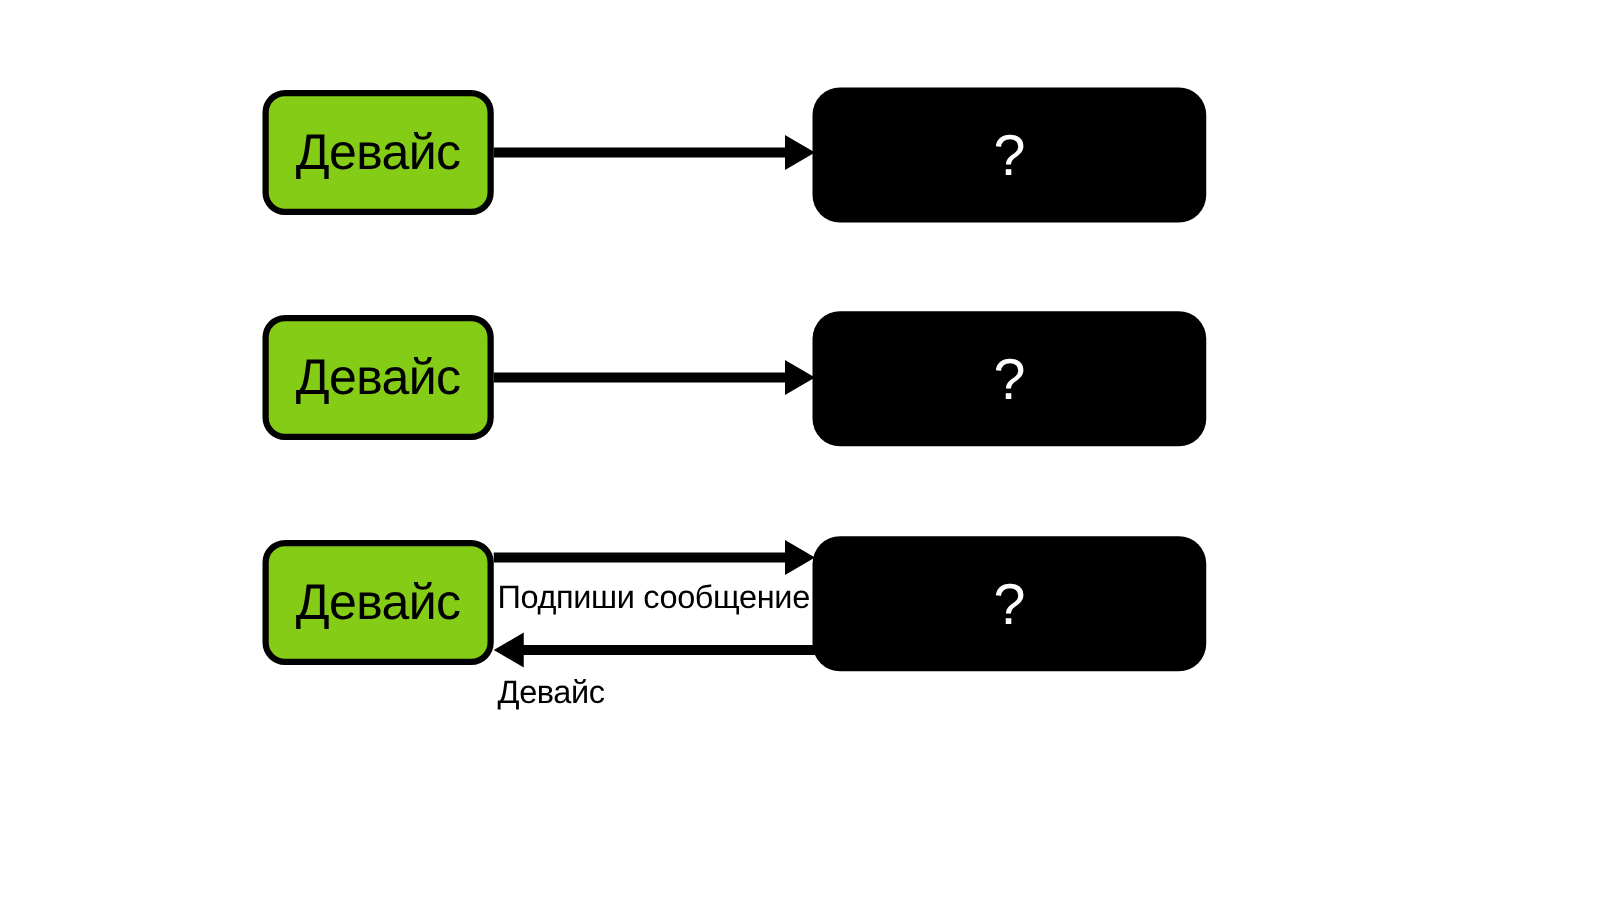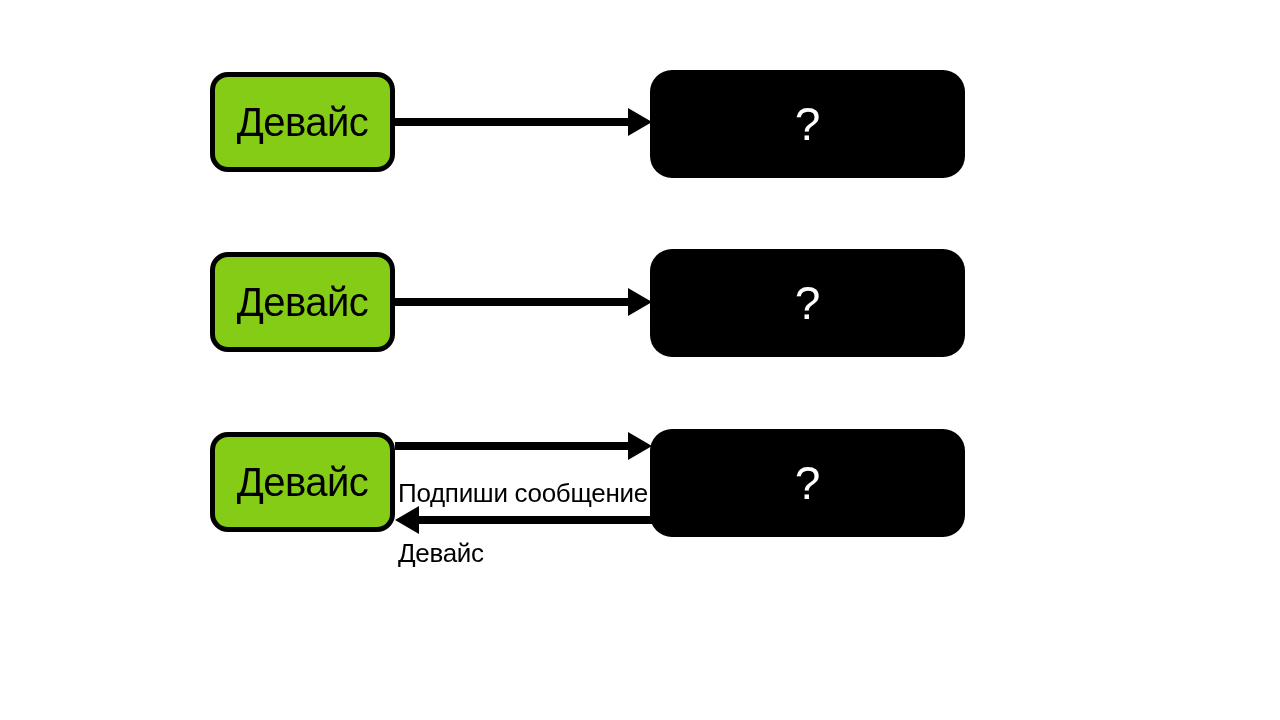--- a/index.html
+++ b/index.html
@@ -95,19 +95,19 @@
 
   <div class="device-box" style="left:210px; top:432px;">
     <span>Девайс</span>
   </div>
   <div class="mystery-box" style="left:650px; top:429px;">
     <span>?</span>
   </div>
 
   <div class="arrow" style="left:395px; top:442px; width:235px; height:8px;"></div>
   <div class="arrow-head-r" style="left:628px; top:432px;"></div>
-  <div class="caption" style="left:398px; top:462px;margin-top:16px;">Подпиши сообщение</div>
+  <div class="caption" style="left:398px; top:462px;">Подпиши сообщение</div>
 
   <div class="arrow" style="left:417px; top:516px; width:235px; height:8px;"></div>
   <div class="arrow-head-l" style="left:395px; top:506px;"></div>
   <div class="caption" style="left:398px; top:538px;">Девайс</div>
 
 </div>
 
 </body></html>

